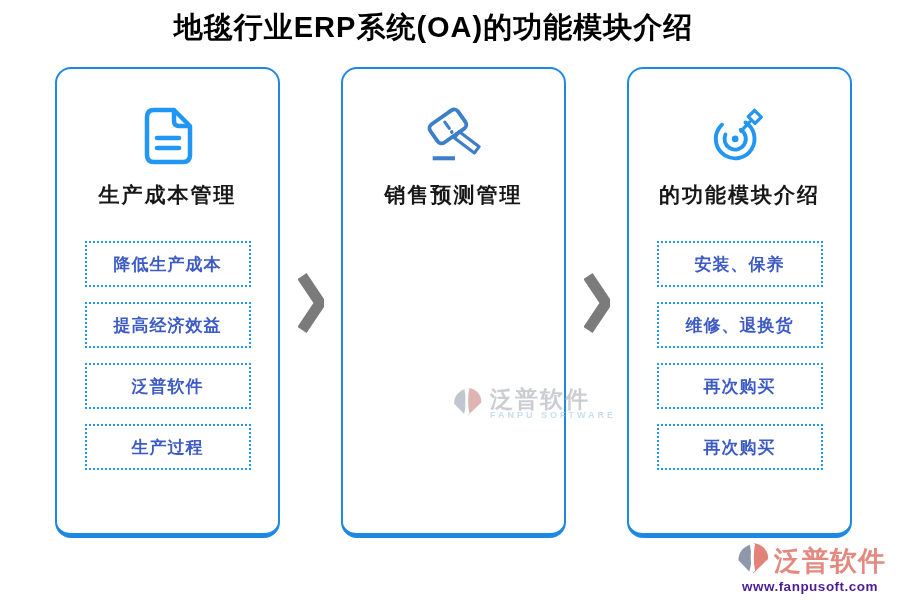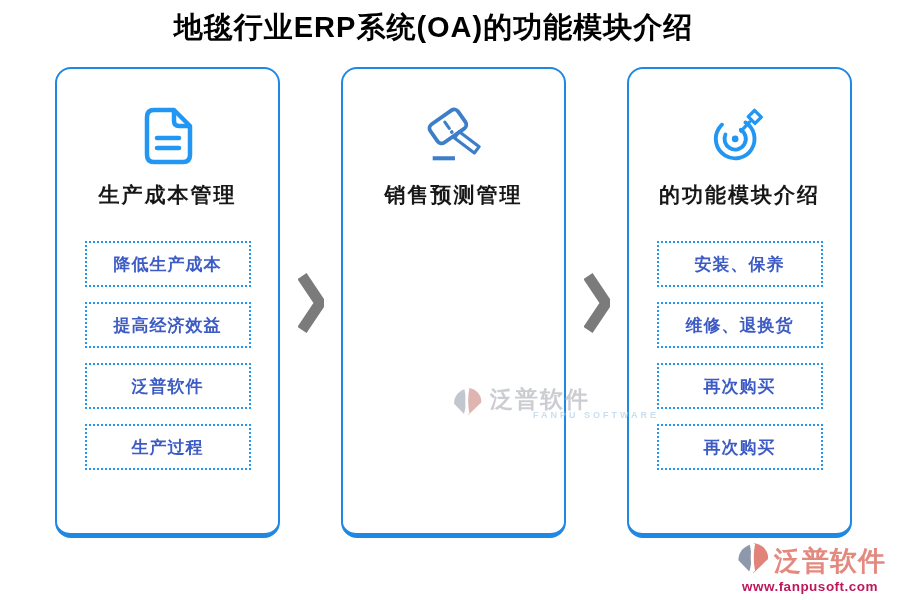--- a/index.html
+++ b/index.html
@@ -29,28 +29,28 @@
     font-size:17px;font-weight:bold;color:#3d5bc4;letter-spacing:1px;
     font-family:"DejaVu Serif","Liberation Serif",serif;background:#fff;
   }
   .connector{width:61px;display:flex;justify-content:center;padding-top:205px;}
   .watermark{
     position:absolute;left:450px;top:385px;display:flex;align-items:center;gap:6px;
     opacity:0.6;pointer-events:none;
   }
   .wm-text{display:flex;flex-direction:column;line-height:1.05;}
   .wm-name{font-size:23px;color:#a9adb3;font-family:"DejaVu Serif","Liberation Serif",serif;font-weight:bold;letter-spacing:2px;}
-  .wm-sub{font-size:9px;color:#a5c9e4;letter-spacing:3px;font-weight:bold;margin-left:43px;}
+  .wm-sub{font-size:9px;color:#a5c9e4;letter-spacing:3px;font-weight:bold;}
   .footer-logo{position:absolute;right:14px;bottom:6px;display:flex;flex-direction:column;align-items:center;}
   .fl-row{display:flex;align-items:center;gap:3px;}
   .fl-name{
     font-size:27px;font-weight:bold;color:#e4897f;letter-spacing:1px;
     font-family:"DejaVu Serif","Liberation Serif",serif;
   }
-  .fl-url{font-size:13.5px;font-weight:bold;color:#be185d;letter-spacing:0.5px;margin-top:-2px;}
+  .fl-url{font-size:13.5px;font-weight:bold;color:#4c1d95;letter-spacing:0.5px;margin-top:-2px;}
 </style>
 </head>
 <body>
 
 <h1 class="title">地毯行业ERP系统(OA)的功能模块介绍</h1>
 
 <div class="diagram">
 
   <section class="card">
     <div class="icon-wrap">

